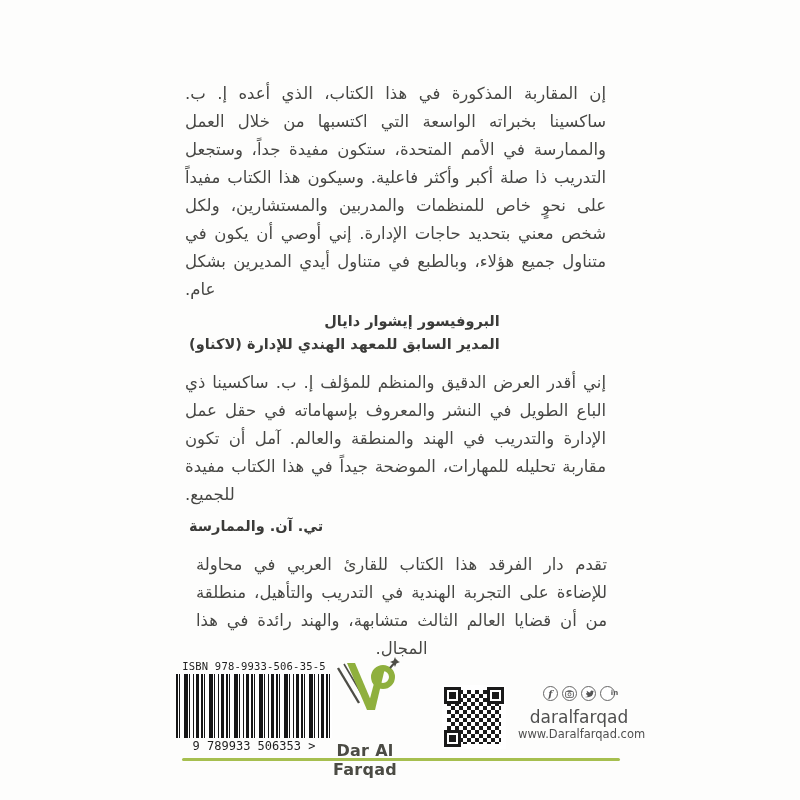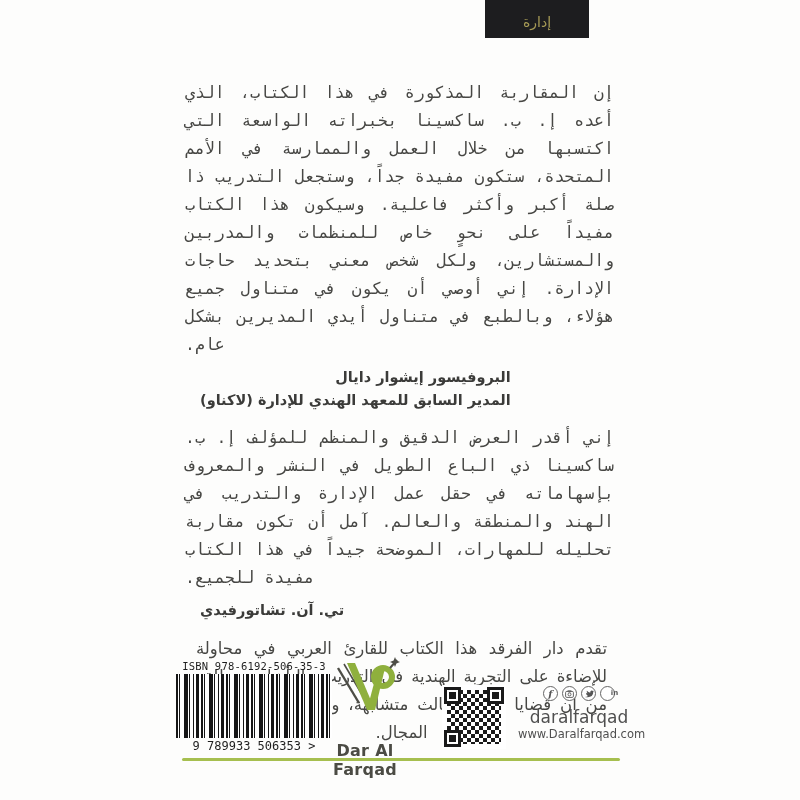--- a/index.html
+++ b/index.html
@@ -14,28 +14,28 @@
     background:#1d1d1f;color:#a79b56;
     display:flex;align-items:center;justify-content:center;
     font-size:14px;padding-top:6px;box-sizing:border-box;
   }
   
   .text-col{
     position:absolute;left:185px;top:80px;width:433px;
     direction:rtl;color:#474744;
     font-size:16.5px;line-height:28px;
   }
-  .quote{margin:0 4px 6px 0;text-align:justify;text-align-last:left;font-family:Liberation Mono, monospace;}
+  .quote{margin:0 12px 6px 0;text-align:justify;text-align-last:left;}
   .attribution{
     width:fit-content;margin:0 0 13px 0;margin-left:auto;margin-right:0;
     direction:rtl;text-align:right;
     font-weight:bold;font-size:14.5px;line-height:23px;color:#3b3b39;
   }
   
-  .attribution{margin-right:auto;margin-left:15px;}
+  .attribution{margin-right:auto;margin-left:4px;}
   .publisher-note{margin:11px;text-align:justify;text-align-last:center;}
 
   
   .isbn-block{position:absolute;left:174px;top:660px;width:160px;text-align:center;color:#1e1e1e;}
   .isbn-label{font-family:"DejaVu Sans Mono",monospace;font-size:10.5px;white-space:nowrap;letter-spacing:.2px;}
   .bars{
     height:64px;margin:2px 2px 0 2px;
     background:repeating-linear-gradient(90deg,
       #161616 0 2px,#fff 2px 3px,#161616 3px 4px,#fff 4px 8px,
       #161616 8px 12px,#fff 12px 13px,#161616 13px 14px,#fff 14px 17px,
@@ -72,39 +72,36 @@
   .social-handle{font-size:17px;margin-top:6px;}
   .social-site{font-size:11.5px;margin-top:0;}
 
   .footer-line{position:absolute;left:182px;top:758px;width:438px;height:3px;background:#a6bf4f;border-radius:2px;}
 </style>
 </head>
 <body>
 
 <div class="page">
 
-  <div class="category-tag">
-    <span>إدارة</span>
-  </div>
 
   <div class="text-col">
     <p class="quote">إن المقاربة المذكورة في هذا الكتاب، الذي أعده إ. ب. ساكسينا بخبراته الواسعة التي اكتسبها من خلال العمل والممارسة في الأمم المتحدة، ستكون مفيدة جداً، وستجعل التدريب ذا صلة أكبر وأكثر فاعلية. وسيكون هذا الكتاب مفيداً على نحوٍ خاص للمنظمات والمدربين والمستشارين، ولكل شخص معني بتحديد حاجات الإدارة. إني أوصي أن يكون في متناول جميع هؤلاء، وبالطبع في متناول أيدي المديرين بشكل عام.</p>
     <div class="attribution">
       <div>البروفيسور إيشوار دايال</div>
       <div>المدير السابق للمعهد الهندي للإدارة (لاكناو)</div>
     </div>
     <p class="quote">إني أقدر العرض الدقيق والمنظم للمؤلف إ. ب. ساكسينا ذي الباع الطويل في النشر والمعروف بإسهاماته في حقل عمل الإدارة والتدريب في الهند والمنطقة والعالم. آمل أن تكون مقاربة تحليله للمهارات، الموضحة جيداً في هذا الكتاب مفيدة للجميع.</p>
     <div class="attribution">
-      <div>تي. آن. تشاتورفيدي</div>
+      <div>تي. آن. والممارسة</div>
     </div>
     <p class="publisher-note">تقدم دار الفرقد هذا الكتاب للقارئ العربي في محاولة للإضاءة على التجربة الهندية في التدريب والتأهيل، منطلقة من أن قضايا العالم الثالث متشابهة، والهند رائدة في هذا المجال.</p>
   </div>
 
   <div class="isbn-block">
-    <div class="isbn-label">ISBN 978-6192-506-35-3</div>
+    <div class="isbn-label">ISBN 978-9933-506-35-5</div>
     <div class="bars"></div>
     <div class="barcode-number">
       <span>9 789933 506353</span>
       <span>&gt;</span>
     </div>
   </div>
 
   <div class="logo-block">
     <svg width="74" height="62" viewBox="0 0 74 62">
       <line x1="10" y1="12" x2="31" y2="47" stroke="#4d4d46" stroke-width="2.4"></line>

